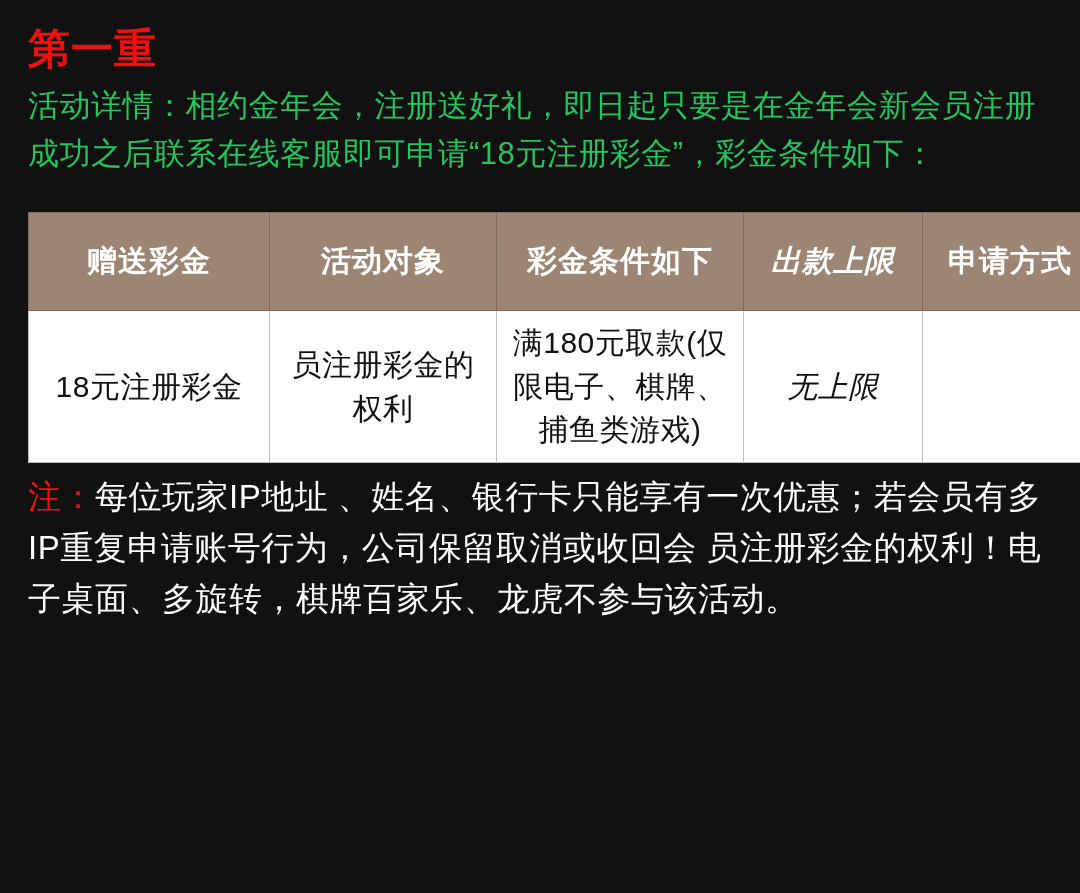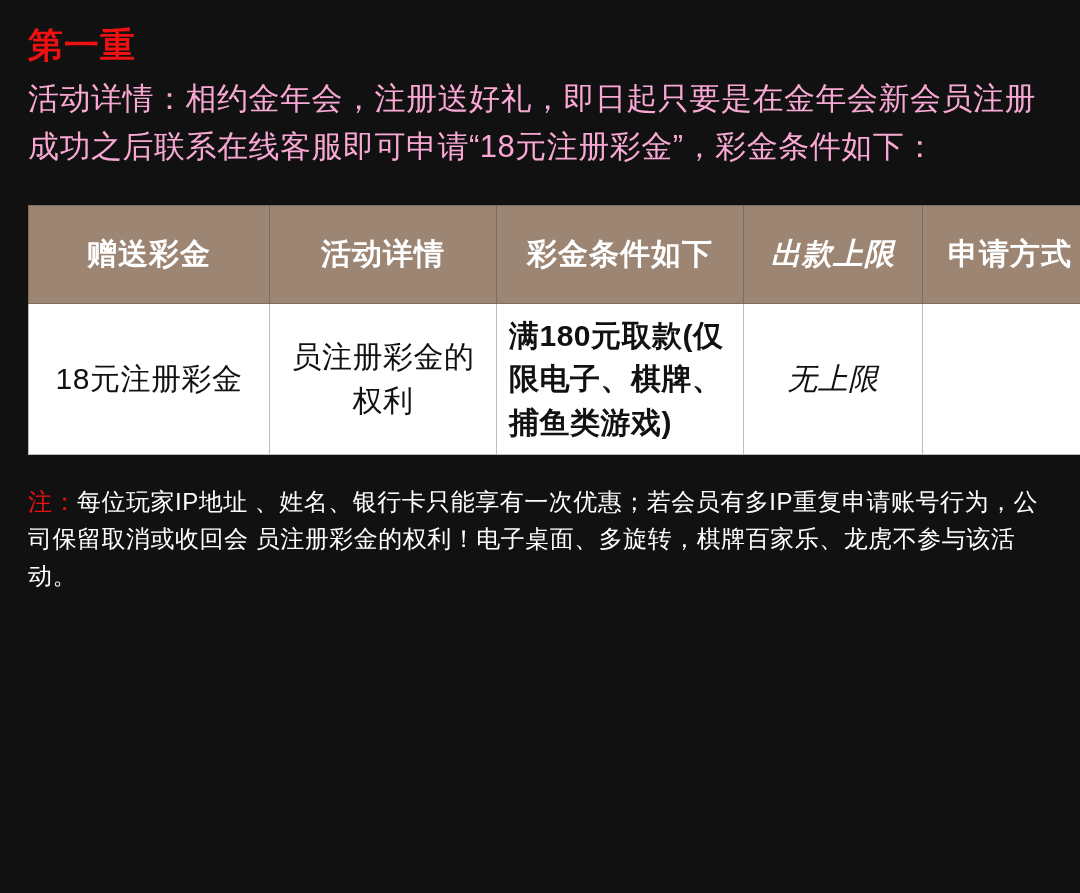--- a/index.html
+++ b/index.html
@@ -16,30 +16,30 @@
   }
   .page {
     width: 1080px;
     height: 893px;
     box-sizing: border-box;
     padding: 22px 28px 0 28px;
     position: relative;
   }
   .heading {
     color: #ee1111;
-    font-size: 35px;
+    font-size: 42px;
     font-weight: bold;
     letter-spacing: 1px;
     line-height: 1.1;
     margin: 4px 0 10px 0;
   }
   .intro {
     font-size: 31px;
     line-height: 1.55;
-    color: #f9a8d4;
+    color: #22c55e;
     letter-spacing: 0.5px;
   }
   table.promo {
     border-collapse: collapse;
     width: 1024px;
     margin-top: 34px;
     table-layout: fixed;
   }
   table.promo th {
     background: #9c8573;
@@ -59,54 +59,53 @@
     border: 1px solid #bdbdbd;
     padding: 10px 12px;
     vertical-align: middle;
     line-height: 1.45;
     letter-spacing: 0.5px;
   }
   td.center {
     text-align: center;
   }
   td.left {
-    text-align: left;
-    font-weight: bold;
+    text-align: center;
   }
   .col1 { width: 232px; margin-left: 41px; }
   .col2 { width: 218px; }
   .col3 { width: 238px; }
   .col4 { width: 170px; font-style: italic; }
   .col5 { width: 166px; }
   .note {
-    font-size: 24px;
+    font-size: 33px;
     line-height: 1.55;
     letter-spacing: 0.5px;
-    margin-top: 28px;
+    margin-top: 8px;
     color: #ffffff;
   }
   .note .note-label {
     color: #ee1111;
     font-weight: normal;
   }
 </style>
 </head>
 <body>
 
 <div class="page">
 
   <div class="heading">第一重</div>
 
   <div class="intro">活动详情：相约金年会，注册送好礼，即日起只要是在金年会新会员注册成功之后联系在线客服即可申请“18元注册彩金”，彩金条件如下：</div>
 
   <table class="promo">
     <thead>
       <tr>
         <th class="col1">赠送彩金</th>
-        <th class="col2">活动详情</th>
+        <th class="col2">活动对象</th>
         <th class="col3">彩金条件如下</th>
         <th class="col4">出款上限</th>
         <th class="col5">申请方式</th>
       </tr>
     </thead>
     <tbody>
       <tr>
         <td class="col1 center">18元注册彩金</td>
         <td class="col2 center">员注册彩金的权利</td>
         <td class="col3 left">满180元取款(仅限电子、棋牌、捕鱼类游戏)</td>

